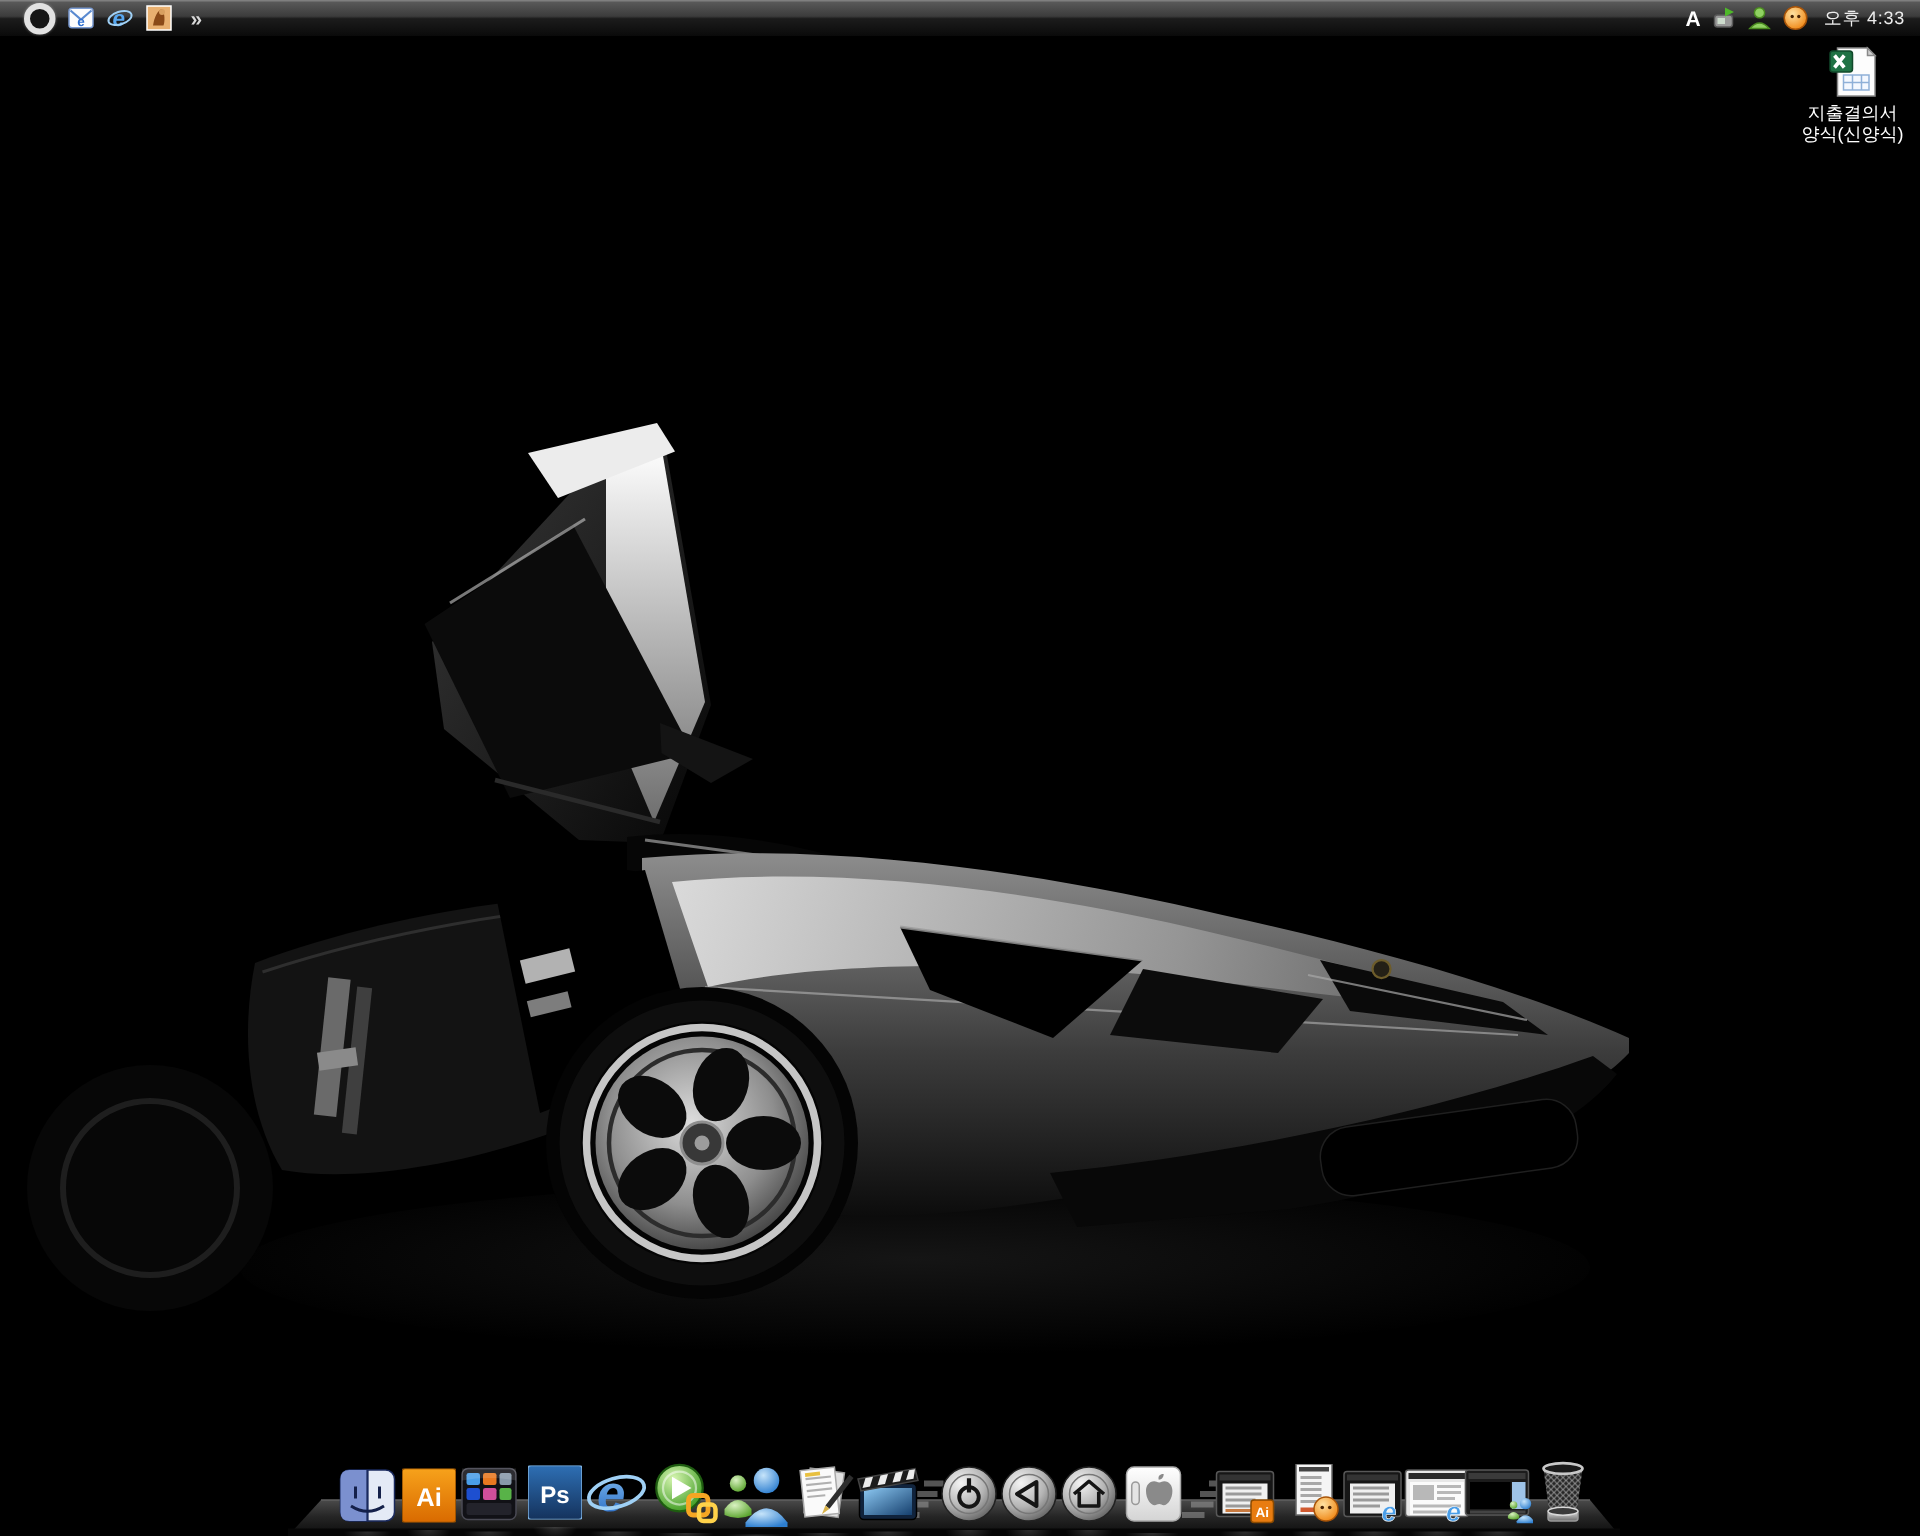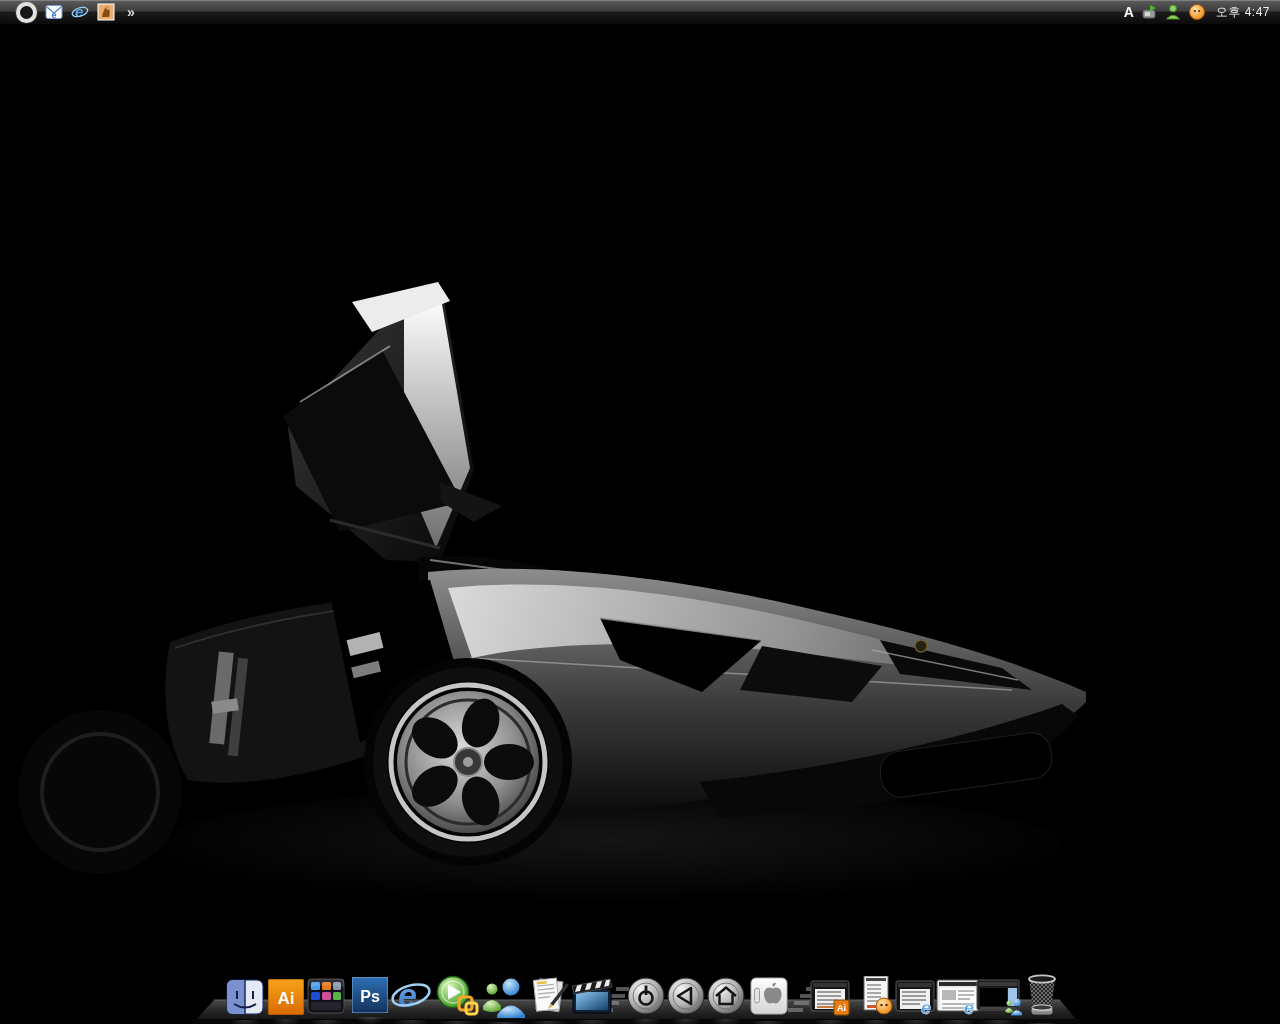--- a/index.html
+++ b/index.html
@@ -179,24 +179,40 @@
         <defs>
             <radialGradient id="ob" cx="38%" cy="32%" r="75%">
           <stop offset="0%" stop-color="#ffe2a2"></stop>
               <stop offset="100%" stop-color="#ef8410"></stop>
         </radialGradient>
           </defs>
         <circle cx="9" cy="9" r="7.5" fill="url(#ob)" stroke="#a85408"></circle>
         <circle cx="6.8" cy="8" r="1.1" fill="#4a2404"></circle>
           <circle cx="11.2" cy="8" r="1.1" fill="#4a2404"></circle>
       </svg>
-      <span class="clock">오후 4:47</span>
+      <span class="clock">오후 4:33</span>
     </div>
   </div>
 
+  <div id="shortcut">
+    <svg width="36" height="38" viewBox="0 0 36 38">
+      <path d="M8,2 L28,2 L33,7 L33,34 L8,34 Z" fill="#fdfdfd" stroke="#8a8a8a"></path>
+      <path d="M28,2 L28,7 L33,7 Z" fill="#d0d0d0" stroke="#8a8a8a"></path>
+      <g stroke="#8fb0d8" stroke-width="1">
+        <rect x="12" y="20" width="17" height="10" fill="#f4f8ff"></rect>
+        <line x1="12" y1="25" x2="29" y2="25"></line>
+          <line x1="18" y1="20" x2="18" y2="30"></line>
+          <line x1="24" y1="20" x2="24" y2="30"></line>
+      </g>
+      <rect x="3" y="4" width="15" height="14" rx="2" fill="#1f7244" stroke="#11492b"></rect>
+      <path d="M6,7 L12.5,15 M12.5,7 L6,15" stroke="#fff" stroke-width="2.4"></path>
+    </svg>
+    <div class="sc-label">지출결의서</div>
+    <div class="sc-label">양식(신양식)</div>
+  </div>
 
   <div id="dock">
 
     <svg id="shelf" width="910" height="29" viewBox="0 0 910 29">
       <defs>
           <linearGradient id="shg" x1="0" y1="0" x2="0" y2="1">
         <stop offset="0%" stop-color="#4a4a4a"></stop>
             <stop offset="45%" stop-color="#262626"></stop>
         <stop offset="100%" stop-color="#0b0b0b"></stop>
       </linearGradient>

